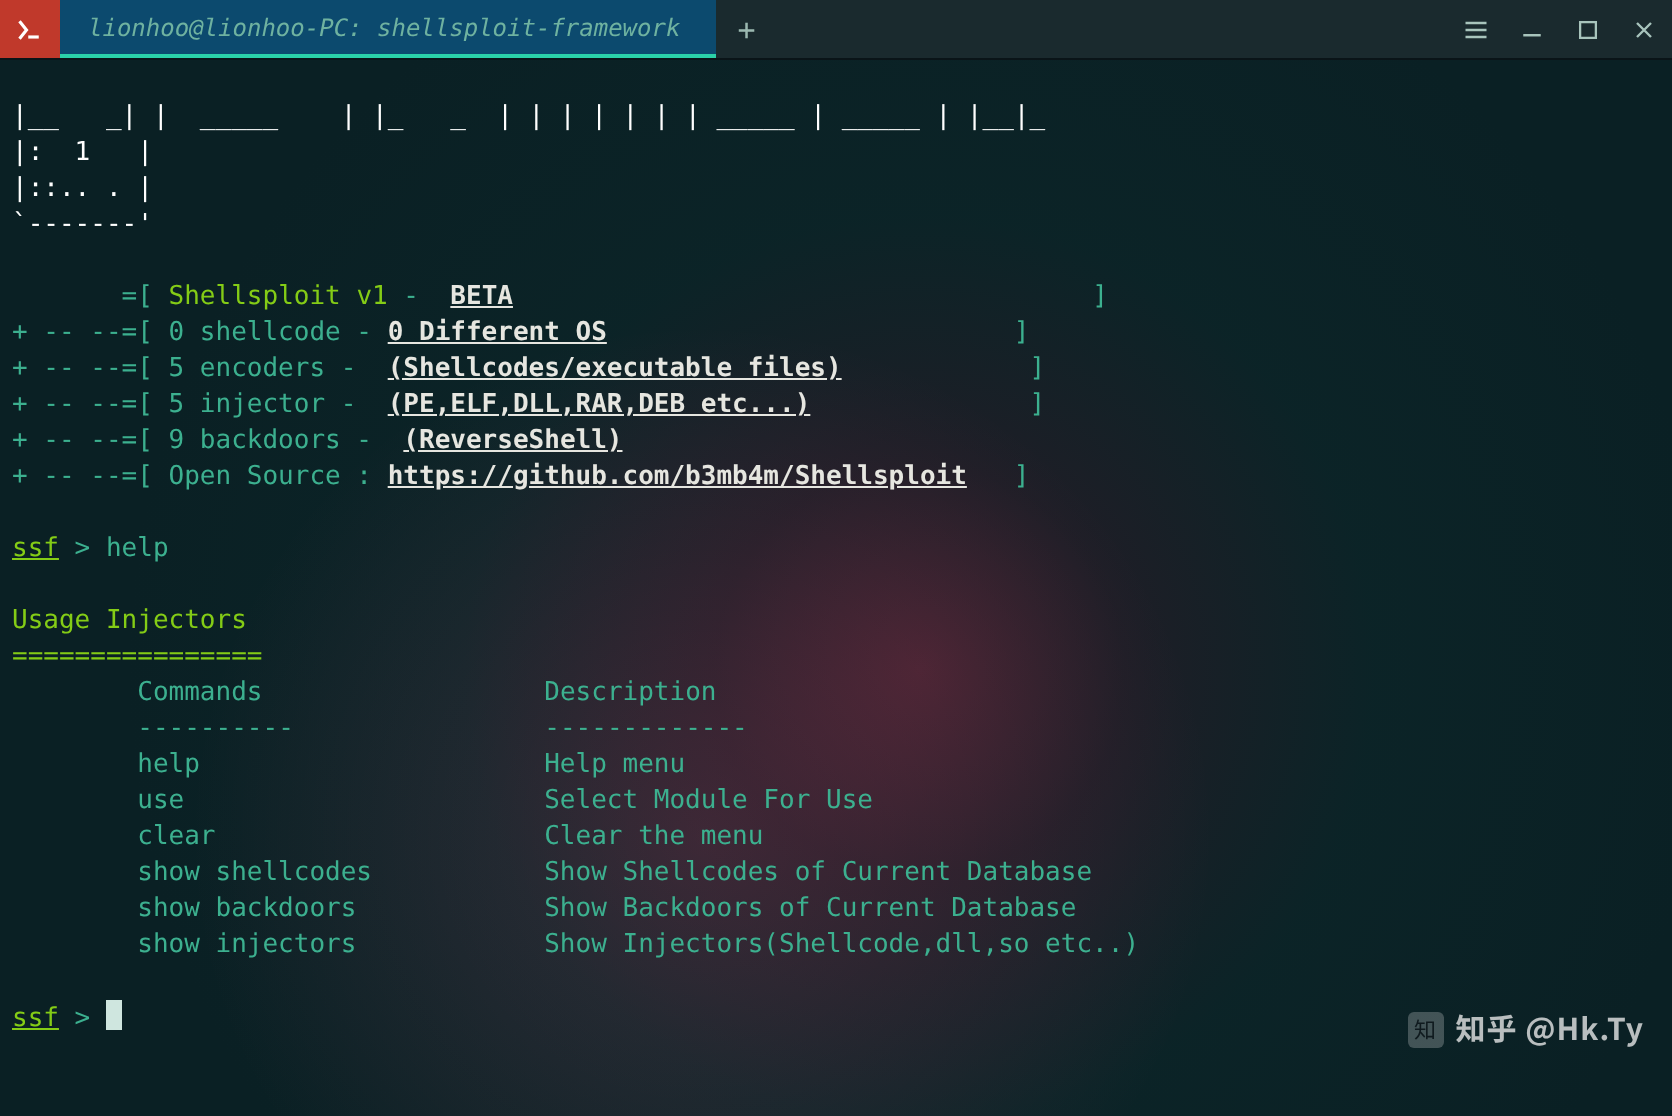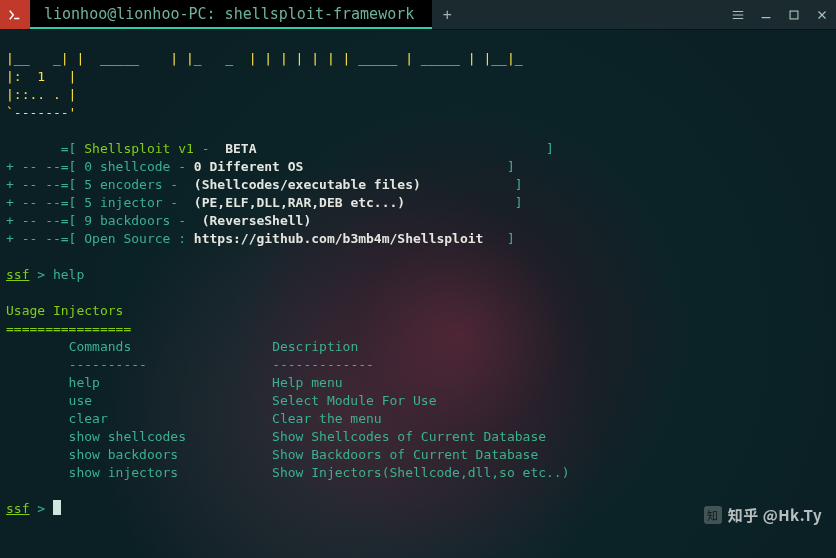--- a/index.html
+++ b/index.html
@@ -32,23 +32,24 @@
     width:30px;
     display:flex; align-items:center; justify-content:center;
     background:#c0392b;
   }
   .app-icon svg { width:14px; height:14px; }
   .tabwrap { flex:1; display:flex; align-items:stretch; }
   .tab {
     display:flex; align-items:center;
     padding:0 18px 0 14px;
     color:#6fb2a0;
-    background:#000000;
+    background:#0c4a6e;
     border-bottom:2px solid #2bd0a8;
-    font-size:15px;
+    font-size:12px;
+    font-style:italic;
   }
   .newtab {
     width:30px;
     display:flex; align-items:center; justify-content:center;
     color:#9bb8b0; font-size:15px;
     cursor:pointer;
   }
   .winctrls {
     display:flex; align-items:center;
     gap:0;
@@ -58,25 +59,25 @@
     display:flex; align-items:center; justify-content:center;
     color:#a8c4bc; font-size:13px;
     cursor:pointer;
   }
   .winbtn svg { width:14px; height:14px; }
   .term {
     position:relative; z-index:1;
     padding:2px 6px 6px 6px;
     white-space:pre;
   }
-  .gray { color:#fde047; }
+  .gray { color:#ffffff; }
   .white { color:#e6e6e0; }
   .teal { color:#3cb08f; }
   .pink { color:#84cc16; }
-  .bold { font-weight:bold; }
+  .bold { font-weight:bold;text-decoration:underline; }
   .und { text-decoration:underline; }
   .cursor {
     display:inline-block;
     width:8px; height:15px;
     background:#cfe6df;
     vertical-align:-2px;
   }
   .watermark {
     position:absolute;
     right:14px; bottom:34px;

